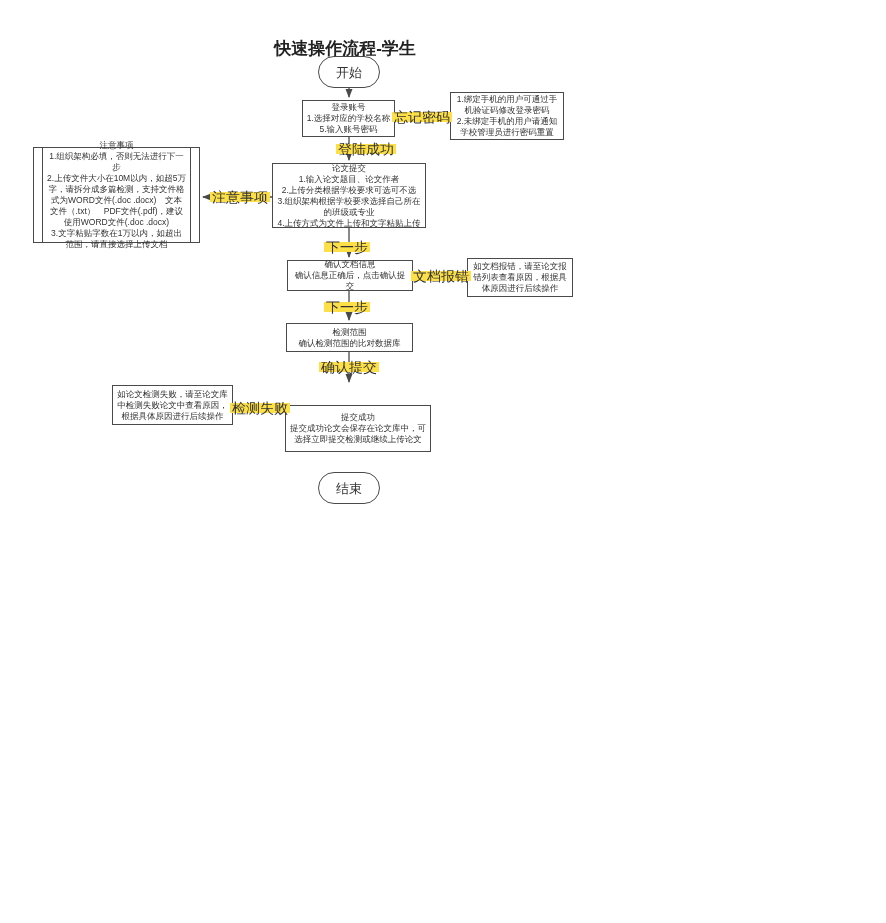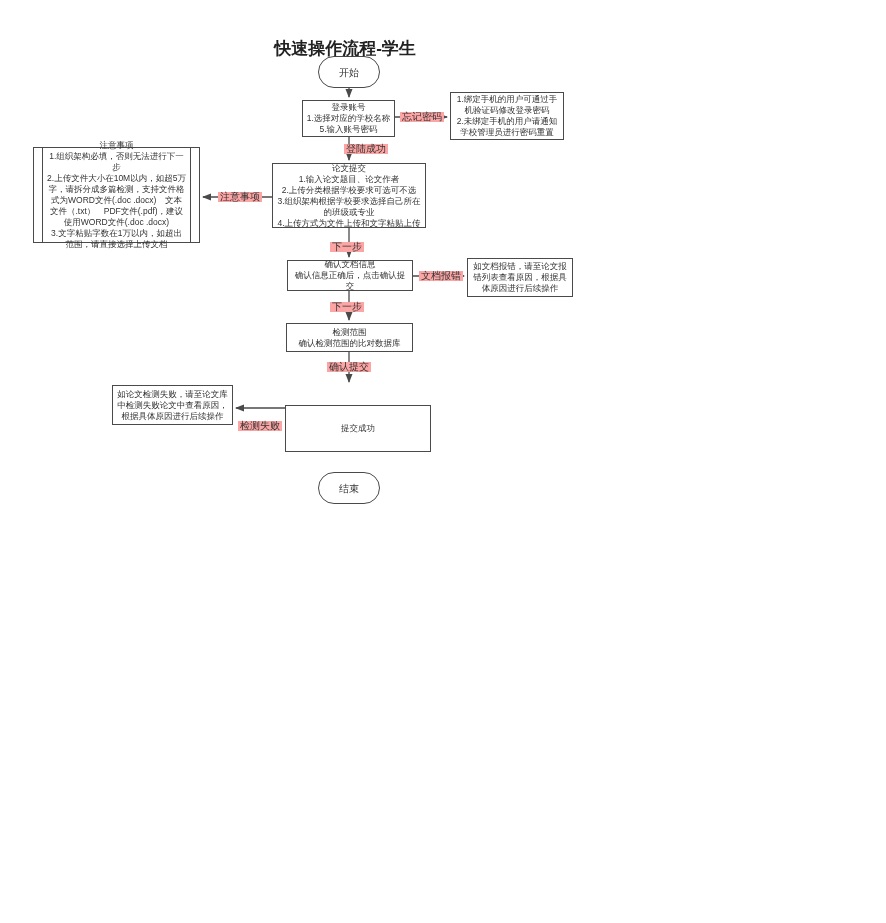--- a/index.html
+++ b/index.html
@@ -12,30 +12,30 @@
     position:absolute;z-index:3;transform:translateX(-50%);
     font-size:17px;font-weight:bold;color:#222;white-space:nowrap;
   }
   .node{
     position:absolute;z-index:2;box-sizing:border-box;
     border:1.5px solid #4a4a4a;background:#fff;
     display:flex;flex-direction:column;justify-content:center;
     text-align:center;font-size:8.5px;line-height:11px;color:#333;
     padding:1px 3px;
   }
-  .stadium{border-radius:16px;justify-content:center;font-size:10px;}
+  .stadium{border-radius:16px;justify-content:center;font-size:13px;}
   .notice-box{padding:1px 13px;}
   .notice-line{
     position:absolute;top:-1px;bottom:-1px;width:0;
     border-left:1.5px solid #4a4a4a;z-index:2;
   }
   .nl-left{left:8px;} .nl-right{right:8px;}
   .edge-label{
     position:absolute;z-index:3;transform:translate(-50%,-50%);
-    background:#fca5a5;padding:0 2px;font-size:10px;line-height:10px;
+    background:#fde047;padding:0 2px;font-size:14px;line-height:10px;
     color:#333;white-space:nowrap;
   }
 </style>
 </head>
 <body>
 
 <div class="canvas">
 
   <svg class="connectors" width="886" height="923" viewBox="0 0 886 923">
     <defs>
@@ -96,28 +96,29 @@
 
   <div class="node" style="left:467px;top:258px;width:106px;height:39px;">如文档报错，请至论文报错列表查看原因，根据具体原因进行后续操作</div>
 
   <div class="node" style="left:286px;top:323px;width:127px;height:29px;">
     <div>检测范围</div>
     <div>确认检测范围的比对数据库</div>
   </div>
 
   <div class="node" style="left:285px;top:405px;width:146px;height:47px;">
     <div>提交成功</div>
+    <div>提交成功论文会保存在论文库中，可选择立即提交检测或继续上传论文</div>
   </div>
 
   <div class="node" style="left:112px;top:385px;width:121px;height:40px;">如论文检测失败，请至论文库中检测失败论文中查看原因，根据具体原因进行后续操作</div>
 
   <div class="node stadium" style="left:318px;top:445px;width:62px;height:32px;margin-top:27px;">结束</div>
 
   <span class="edge-label" style="left:422px;top:117px;">忘记密码</span>
   <span class="edge-label" style="left:366px;top:149px;">登陆成功</span>
   <span class="edge-label" style="left:240px;top:197px;">注意事项</span>
   <span class="edge-label" style="left:347px;top:247px;">下一步</span>
   <span class="edge-label" style="left:441px;top:276px;">文档报错</span>
   <span class="edge-label" style="left:347px;top:307px;">下一步</span>
   <span class="edge-label" style="left:349px;top:367px;">确认提交</span>
-  <span class="edge-label" style="left:260px;top:408px;margin-top:18px;">检测失败</span>
+  <span class="edge-label" style="left:260px;top:408px;">检测失败</span>
 
 </div>
 
 </body></html>

